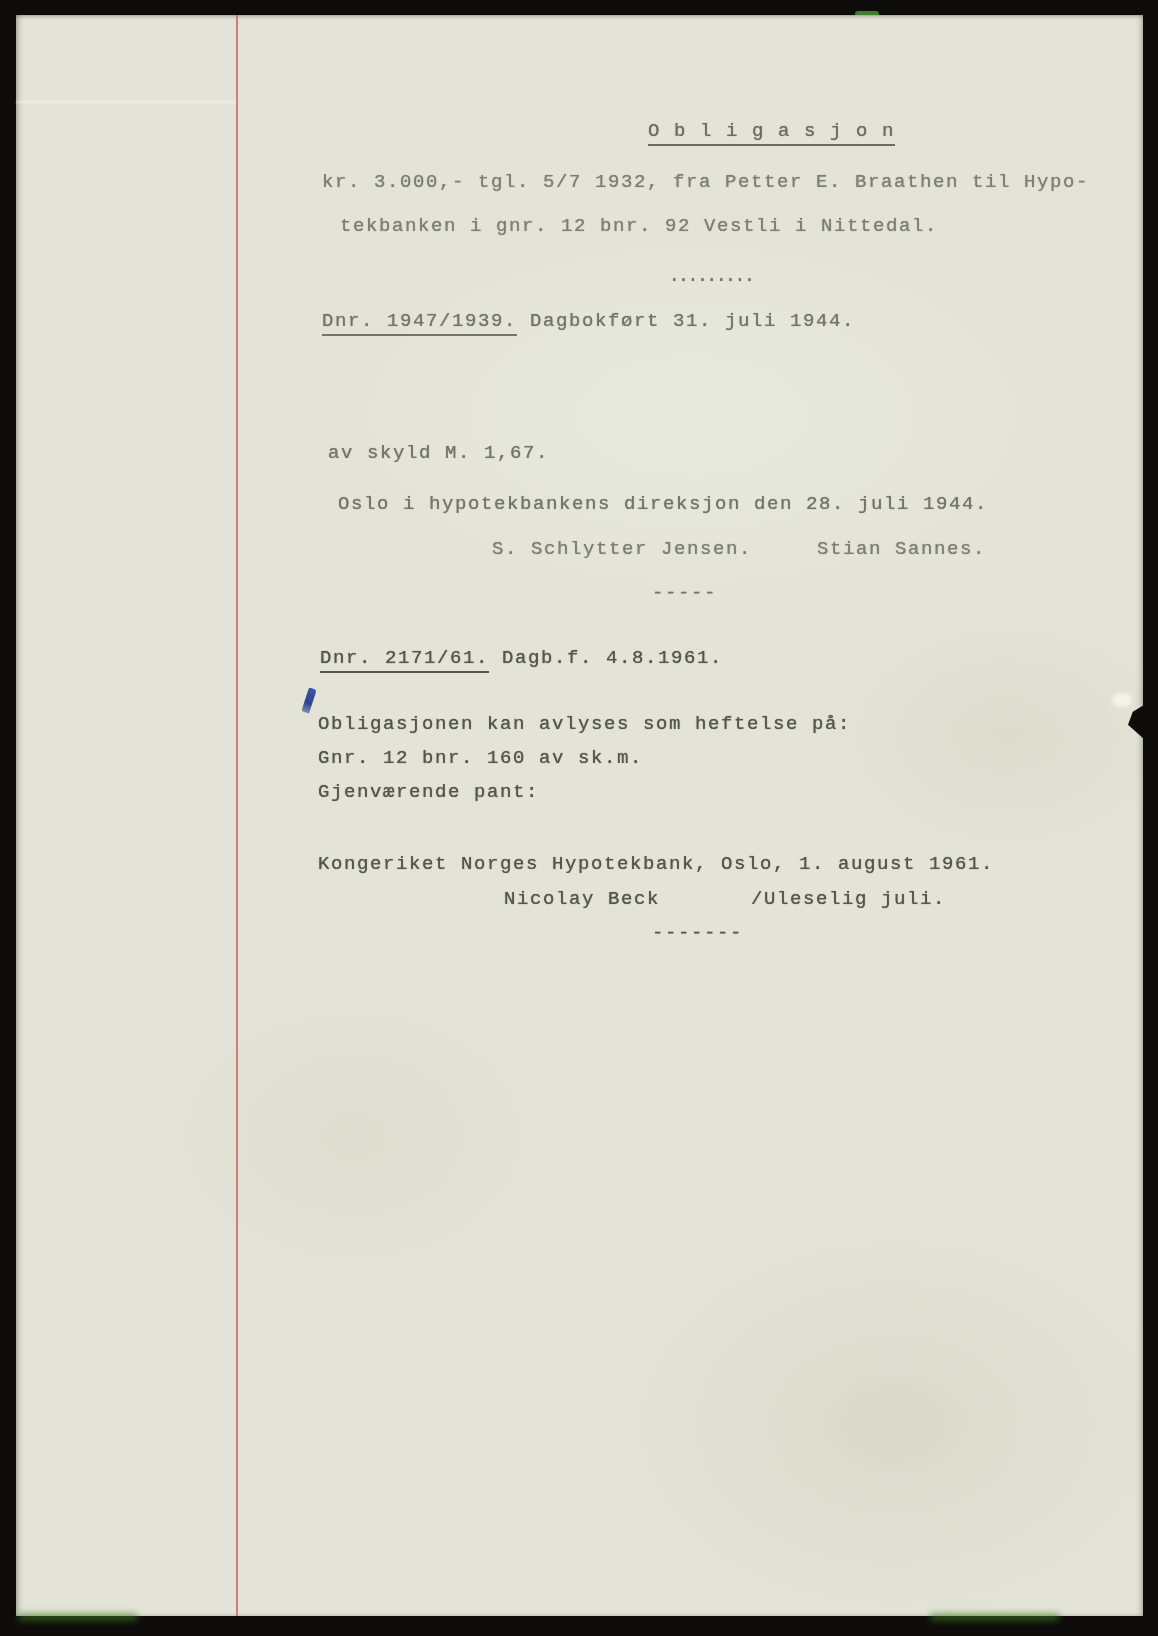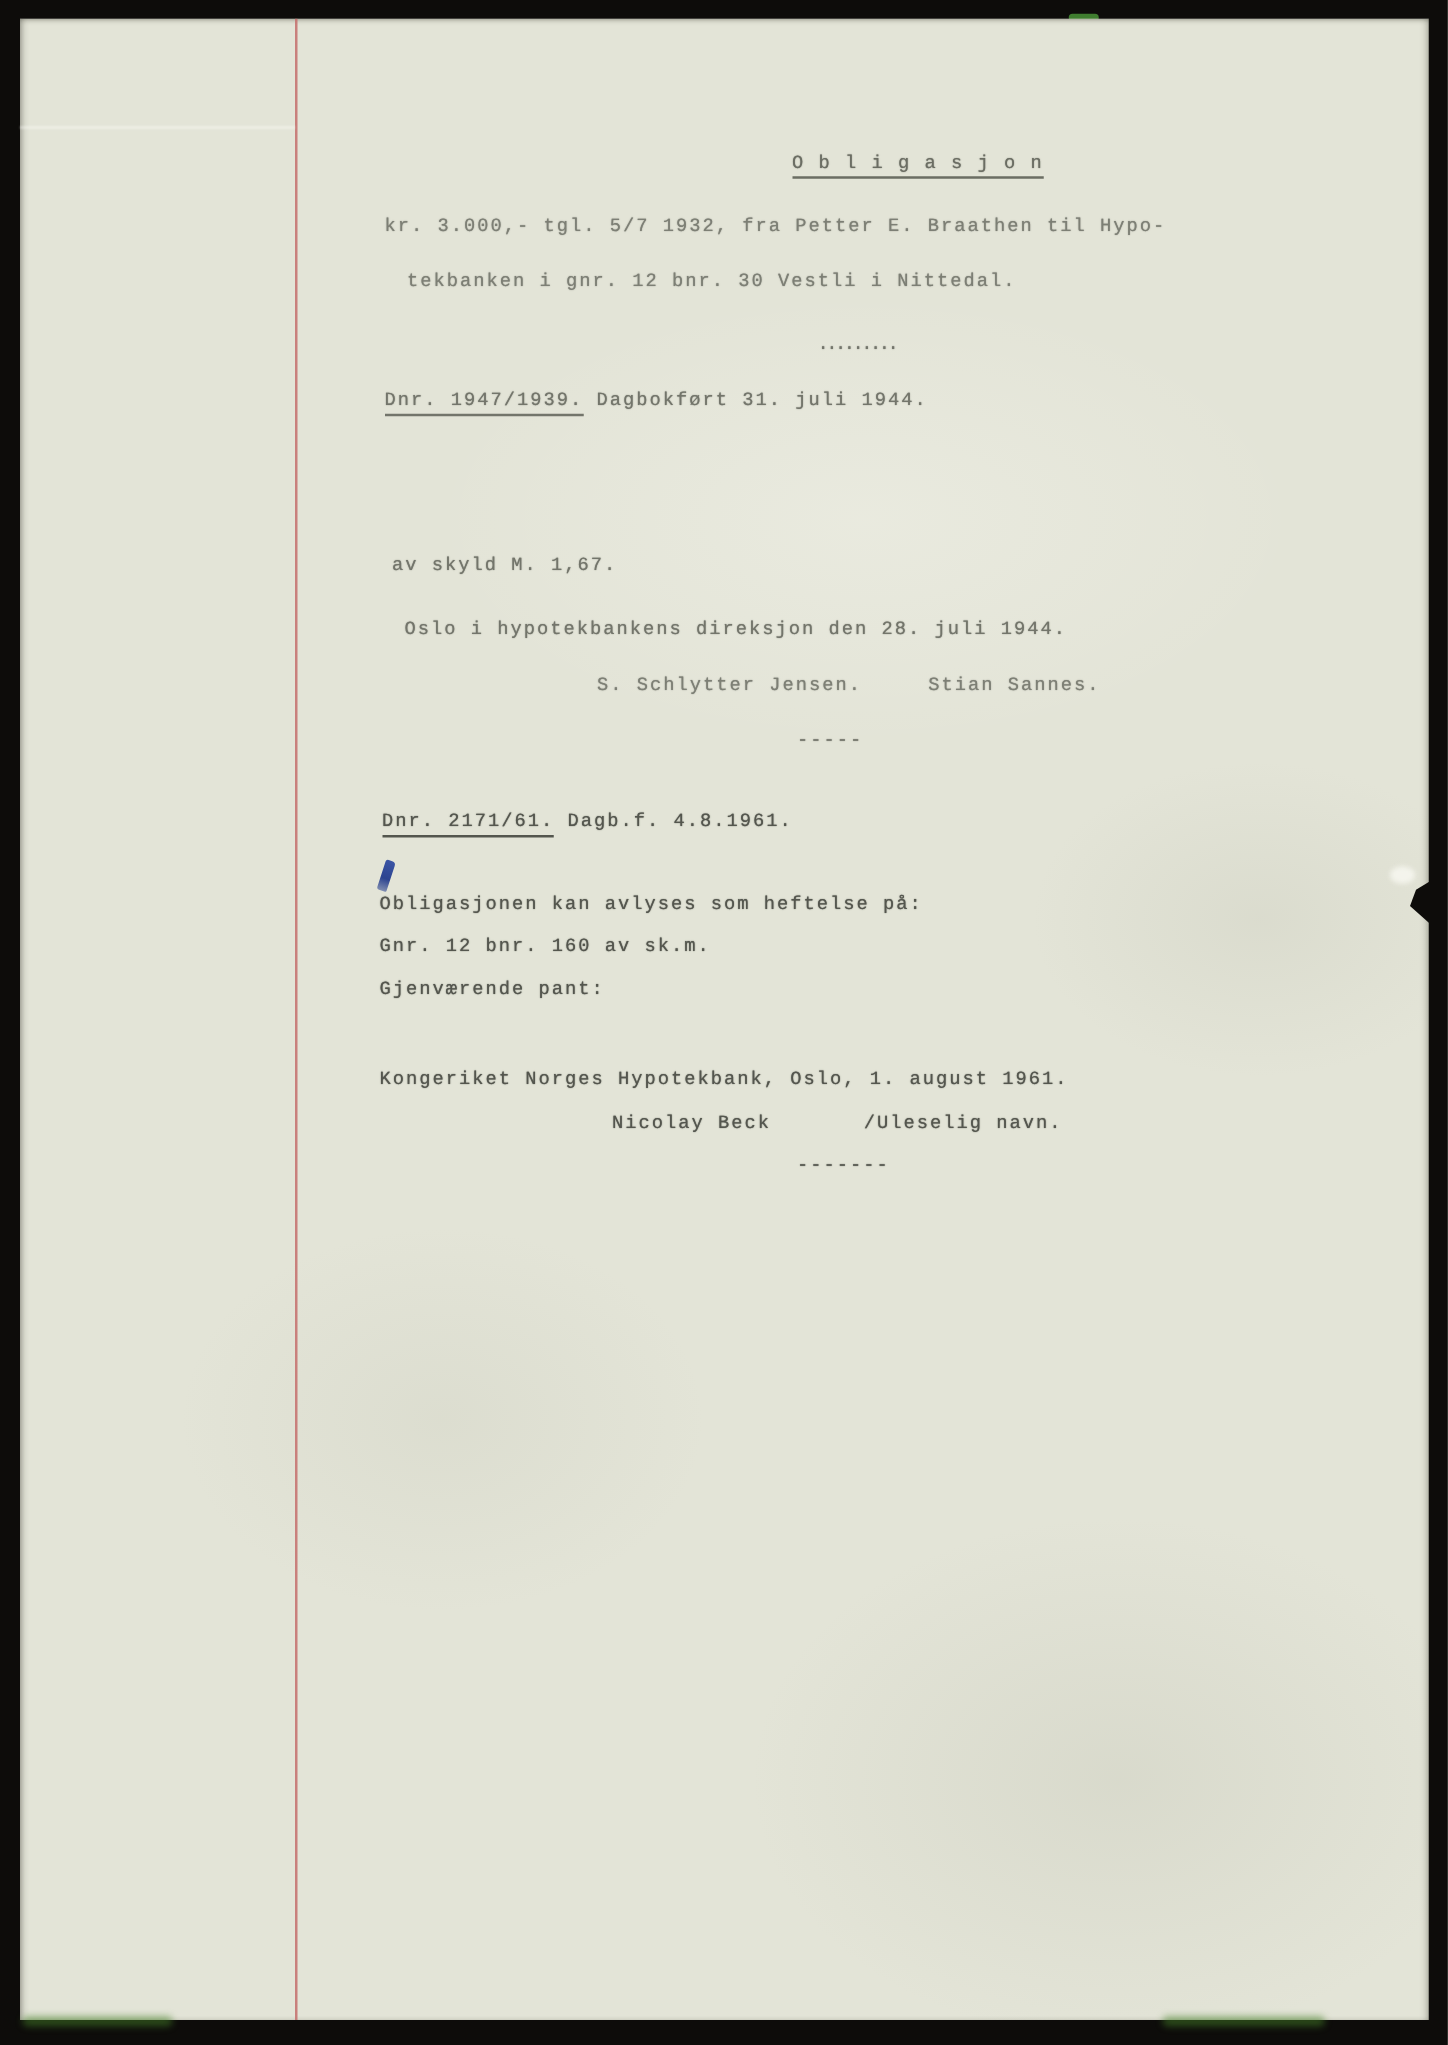--- a/index.html
+++ b/index.html
@@ -46,21 +46,21 @@
     left: 0;
     top: 86px;
     width: 220px;
     height: 2px;
     background: rgba(255,255,252,0.45);
     filter: blur(1px);
   }
   .line {
     position: absolute;
     white-space: pre;
-    font-size: 15px;
+    font-size: 19px;
     letter-spacing: 1.6px;
     line-height: 24px;
     text-shadow: 0 0 1px currentColor;
   }
   .faded { color: #73756b; }
   .fainter { color: #7d7f75; }
   .dark { color: #54564e; }
   .mid { color: #6b6d63; }
   .u { border-bottom: 2px solid currentColor; padding-bottom: 2px; }
   .heading { letter-spacing: 1.6px; }
@@ -120,21 +120,21 @@
     <div class="crease"></div>
 
     <div class="line mid heading" style="left:554px; top:80px">
       <span class="u">O b l i g a s j o n</span>
     </div>
 
     <div class="line fainter" style="left:228px; top:131px">
       <span>kr. 3.000,- tgl. 5/7 1932, fra Petter E. Braathen til Hypo-</span>
     </div>
     <div class="line fainter" style="left:246px; top:175px">
-      <span>tekbanken i gnr. 12 bnr. 30 Vestli i Nittedal.</span>
+      <span>tekbanken i gnr. 12 bnr. 92 Vestli i Nittedal.</span>
     </div>
 
     <div class="line faded dots" style="left:596px; top:225px">
       <span>.........</span>
     </div>
 
     <div class="line faded" style="left:228px; top:270px">
       <span class="u">Dnr. 1947/1939.</span><span> Dagbokført 31. juli 1944.</span>
     </div>
     <div class="line faded" style="left:234px; top:402px">
@@ -159,21 +159,21 @@
     <div class="line dark" style="left:224px; top:707px">
       <span>Gnr. 12 bnr. 160 av sk.m.</span>
     </div>
     <div class="line dark" style="left:224px; top:741px">
       <span>Gjenværende pant:</span>
     </div>
     <div class="line dark" style="left:224px; top:813px">
       <span>Kongeriket Norges Hypotekbank, Oslo, 1. august 1961.</span>
     </div>
     <div class="line dark" style="left:410px; top:848px">
-      <span>Nicolay Beck       /Uleselig navn.</span>
+      <span>Nicolay Beck       /Uleselig juli.</span>
     </div>
     <div class="line dark" style="left:558px; top:882px">
       <span>-------</span>
     </div>
 
     <div class="ink-mark"></div>
 
     <div class="notch-highlight"></div>
     <div class="notch"></div>
   </div>

